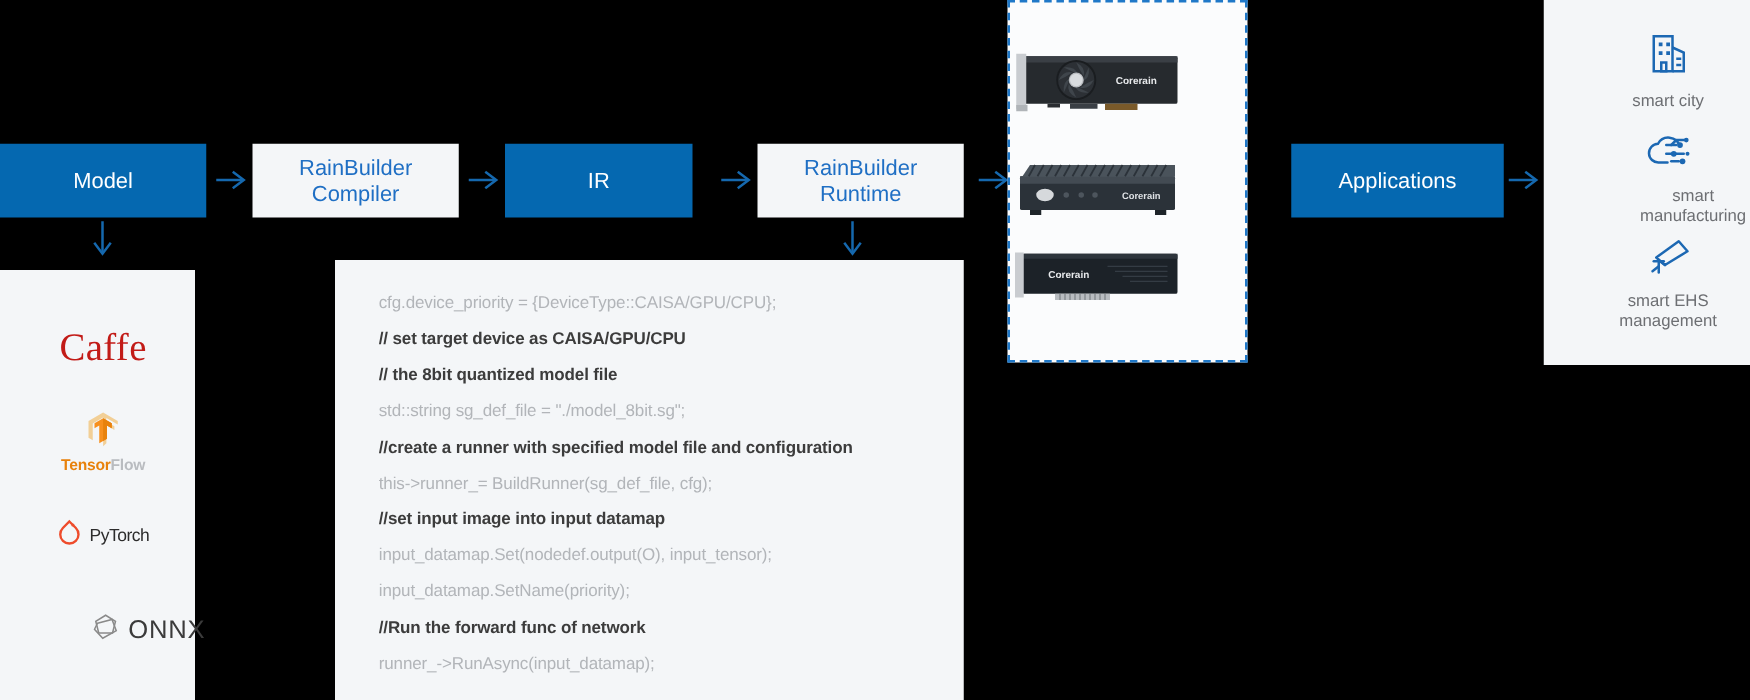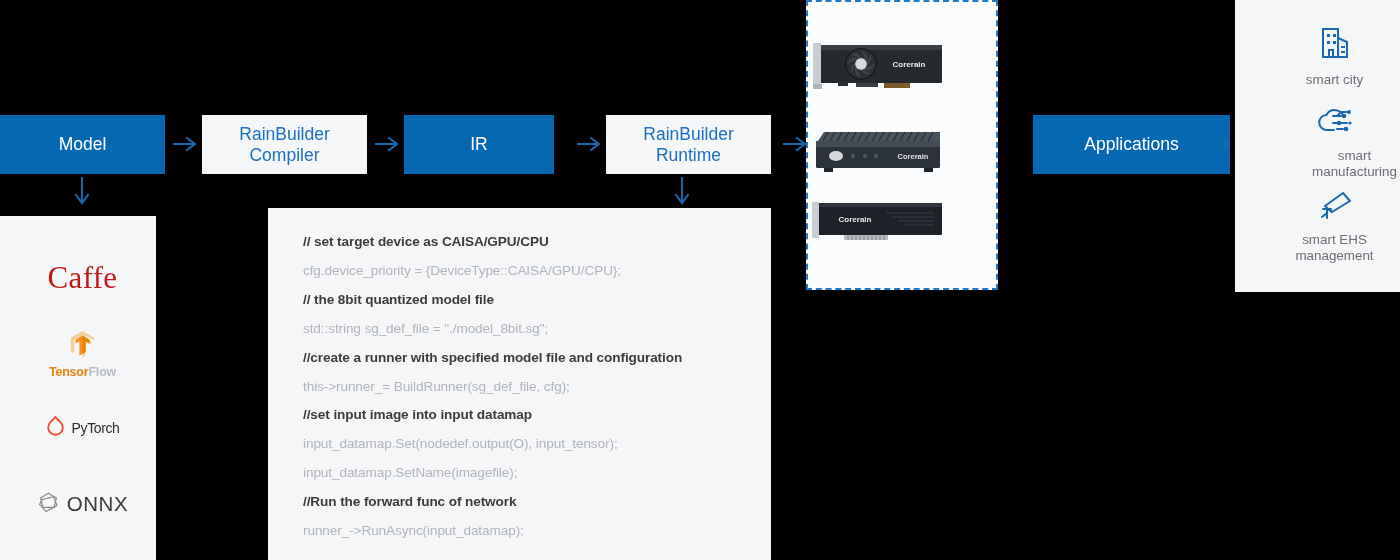--- a/index.html
+++ b/index.html
@@ -40,21 +40,21 @@
   }
   .flow-box.outline {
     background: #f4f6f8;
     color: #1f6fc4;
   }
 
   #box-model      { left: 0px;    width: 165px; }
   #box-compiler   { left: 202px;  width: 165px; }
   #box-ir         { left: 404px;  width: 150px; }
   #box-runtime    { left: 606px;  width: 165px; }
-  #box-apps       { left: 1033px; width: 197px; }
+  #box-apps       { left: 1033px; width: 170px; }
 
   
   .arrow-h {
     position: absolute;
     top: 133px;
     width: 26px;
     height: 22px;
   }
   #arrow-1 { left: 172px; }
   #arrow-2 { left: 374px; }
@@ -86,21 +86,21 @@
     width: 165px;
     height: 52px;
     display: flex;
     align-items: center;
     justify-content: center;
     gap: 7px;
   }
   #fw-caffe      { top: 36px; }
   #fw-tensorflow { top: 112px; }
   #fw-pytorch    { top: 186px; }
-  #fw-onnx       { top: 262px; }
+  #fw-onnx       { top: 262px; margin-left: 36px; }
 
   .caffe-word {
     font-family: "Liberation Serif", serif;
     font-size: 31px;
     color: #c21b17;
     letter-spacing: 0.3px;
   }
   .tf-word {
     font-size: 12.5px;
     letter-spacing: -0.2px;
@@ -303,29 +303,29 @@
           <polygon points="11.5,2.2 19.4,7.0 17.0,16.4 6.0,16.4 3.6,7.0" fill="none" stroke="#8a8a8a" stroke-width="1.2"></polygon>
           <polygon points="5.0,8.6 16.6,5.6 20.0,14.6 9.2,20.6 2.6,13.4" fill="none" stroke="#8a8a8a" stroke-width="1.2"></polygon>
         </svg>
       </span>
       <span class="onnx-word">ONNX</span>
     </div>
 
   </div>
 
   <div id="code-panel">
+    <div class="code-line stmt">cfg.device_priority = {DeviceType::CAISA/GPU/CPU};</div>
     <div class="code-line comment">// set target device as CAISA/GPU/CPU</div>
-    <div class="code-line stmt">cfg.device_priority = {DeviceType::CAISA/GPU/CPU};</div>
     <div class="code-line comment">// the 8bit quantized model file</div>
     <div class="code-line stmt">std::string sg_def_file = "./model_8bit.sg";</div>
     <div class="code-line comment">//create a runner with specified model file and configuration</div>
     <div class="code-line stmt">this-&gt;runner_= BuildRunner(sg_def_file, cfg);</div>
     <div class="code-line comment">//set input image into input datamap</div>
     <div class="code-line stmt">input_datamap.Set(nodedef.output(O), input_tensor);</div>
-    <div class="code-line stmt">input_datamap.SetName(imagefile);</div>
+    <div class="code-line stmt">input_datamap.SetName(priority);</div>
     <div class="code-line comment">//Run the forward func of network</div>
     <div class="code-line stmt">runner_-&gt;RunAsync(input_datamap);</div>
   </div>
 
   <div id="hardware-panel">
 
     <div class="hw-slot" id="hw-1">
       <svg width="140" height="58" viewBox="0 0 140 58">
         <rect x="11" y="5" width="123" height="38" rx="1.5" fill="#262a2e"></rect>
         <rect x="11" y="5" width="123" height="5" fill="#3a3f45"></rect>

